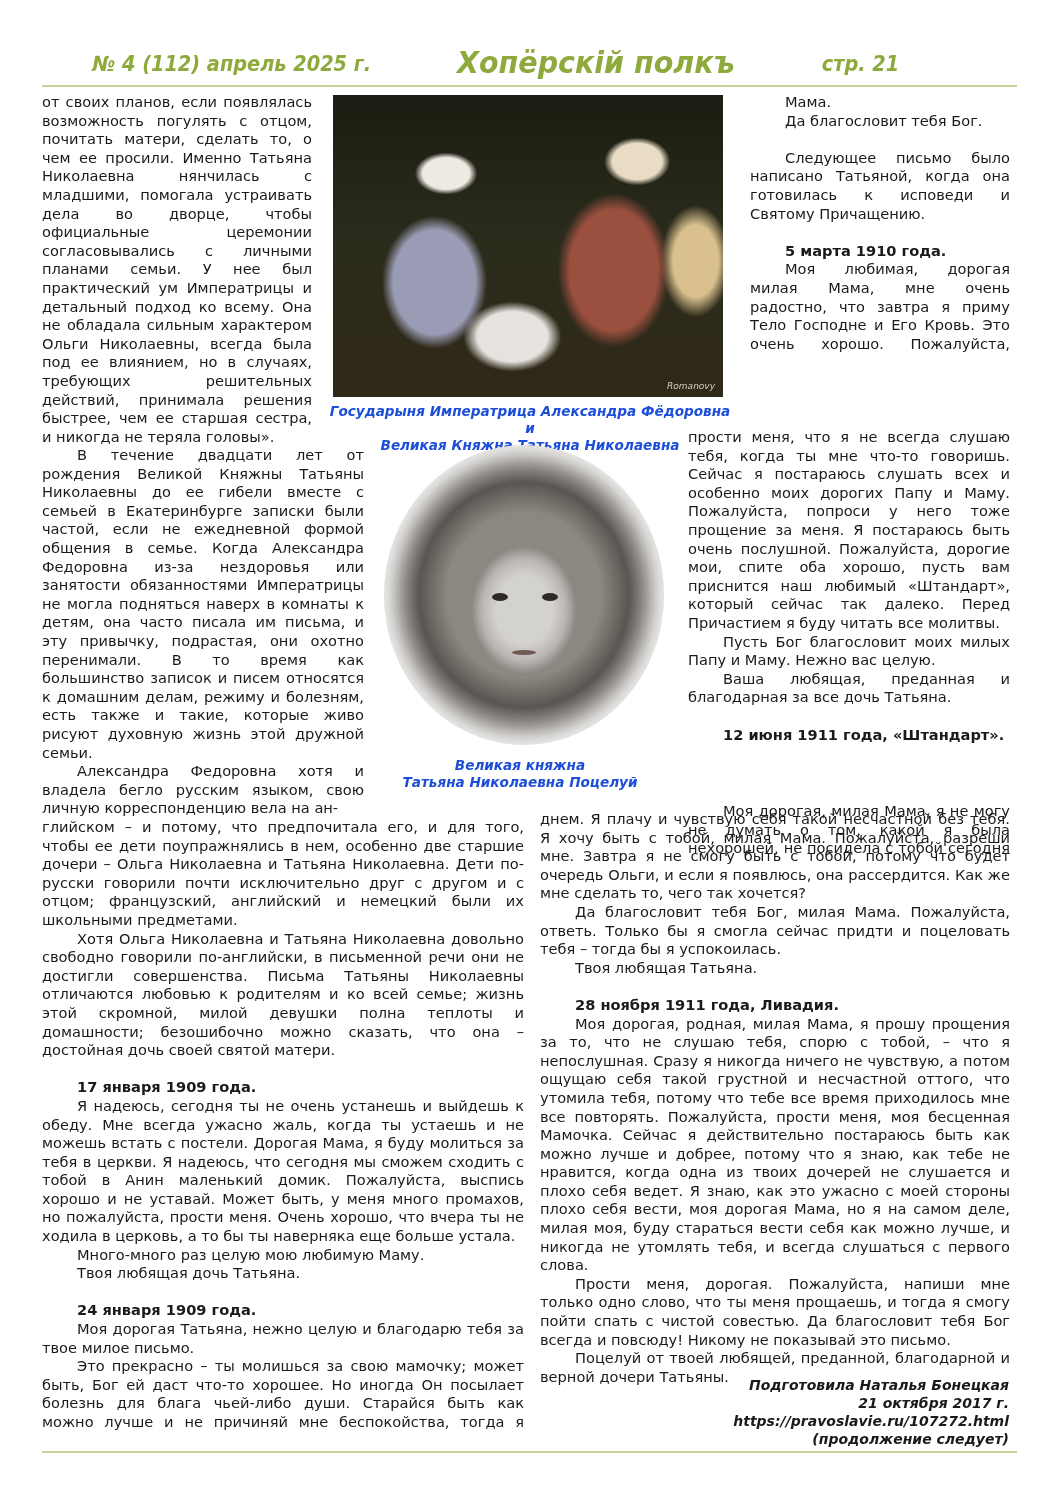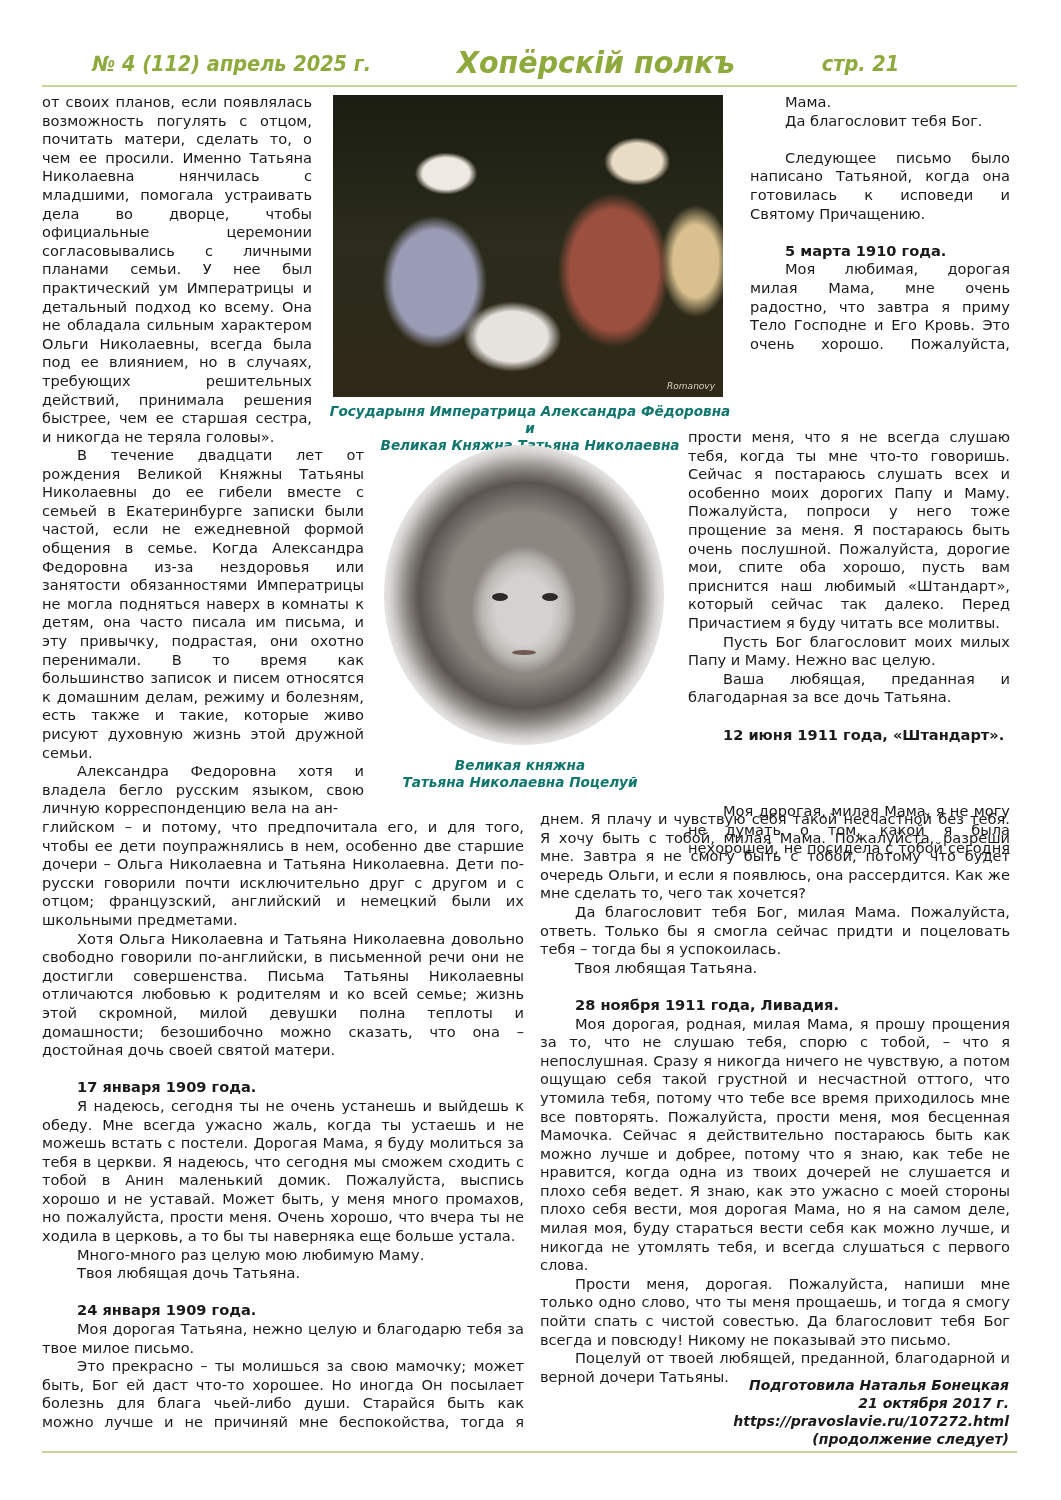--- a/index.html
+++ b/index.html
@@ -26,21 +26,21 @@
   .photo1 { position:absolute; left:333px; top:95px; width:390px; height:302px;
             background:
               radial-gradient(ellipse 55px 40px at 78% 22%, #e9dcc4 0 45%, transparent 60%),
               radial-gradient(ellipse 52px 35px at 29% 26%, #eeeae2 0 45%, transparent 60%),
               radial-gradient(ellipse 80px 110px at 72% 58%, #9a4f3f 0 55%, transparent 70%),
               radial-gradient(ellipse 75px 95px at 26% 62%, #9a9bb4 0 55%, transparent 70%),
               radial-gradient(ellipse 70px 50px at 46% 80%, #e6e3df 0 50%, transparent 70%),
               radial-gradient(ellipse 50px 80px at 93% 55%, #d9c08e 0 45%, transparent 70%),
               linear-gradient(180deg, #1b1d12 0%, #2b2c1c 50%, #302818 100%); }
   .photo1 .sig { position:absolute; right:8px; bottom:6px; font-size:9px; font-style:italic; color:#d8d0c0; }
-  .cap { position:absolute; font-style:italic; font-weight:bold; font-size:13.6px; line-height:17px; text-align:center; color:#0f766e; }
+  .cap { position:absolute; font-style:italic; font-weight:bold; font-size:13.6px; line-height:17px; text-align:center; color:#1d4ed8; }
   .cap1 { left:325px; top:403px; width:410px; }
   .cap2 { left:380px; top:757px; width:280px; }
 
   .photo2 { position:absolute; left:384px; top:445px; width:280px; height:300px; border-radius:50%;
             background:
               radial-gradient(ellipse 70px 85px at 50% 55%, #d4d2cf 0 40%, #b9b6b2 60%, transparent 75%),
               radial-gradient(ellipse 140px 150px at 50% 50%, #8d8782 0 55%, #5a5550 75%, #d8d6d2 100%);
             box-shadow: inset 0 0 18px 6px #e8e8e8; }
   .photo2 .eye { position:absolute; width:16px; height:8px; background:#2d2a28; border-radius:50%; top:148px; }
   .photo2 .eye.l { left:108px; } .photo2 .eye.r { left:158px; }

